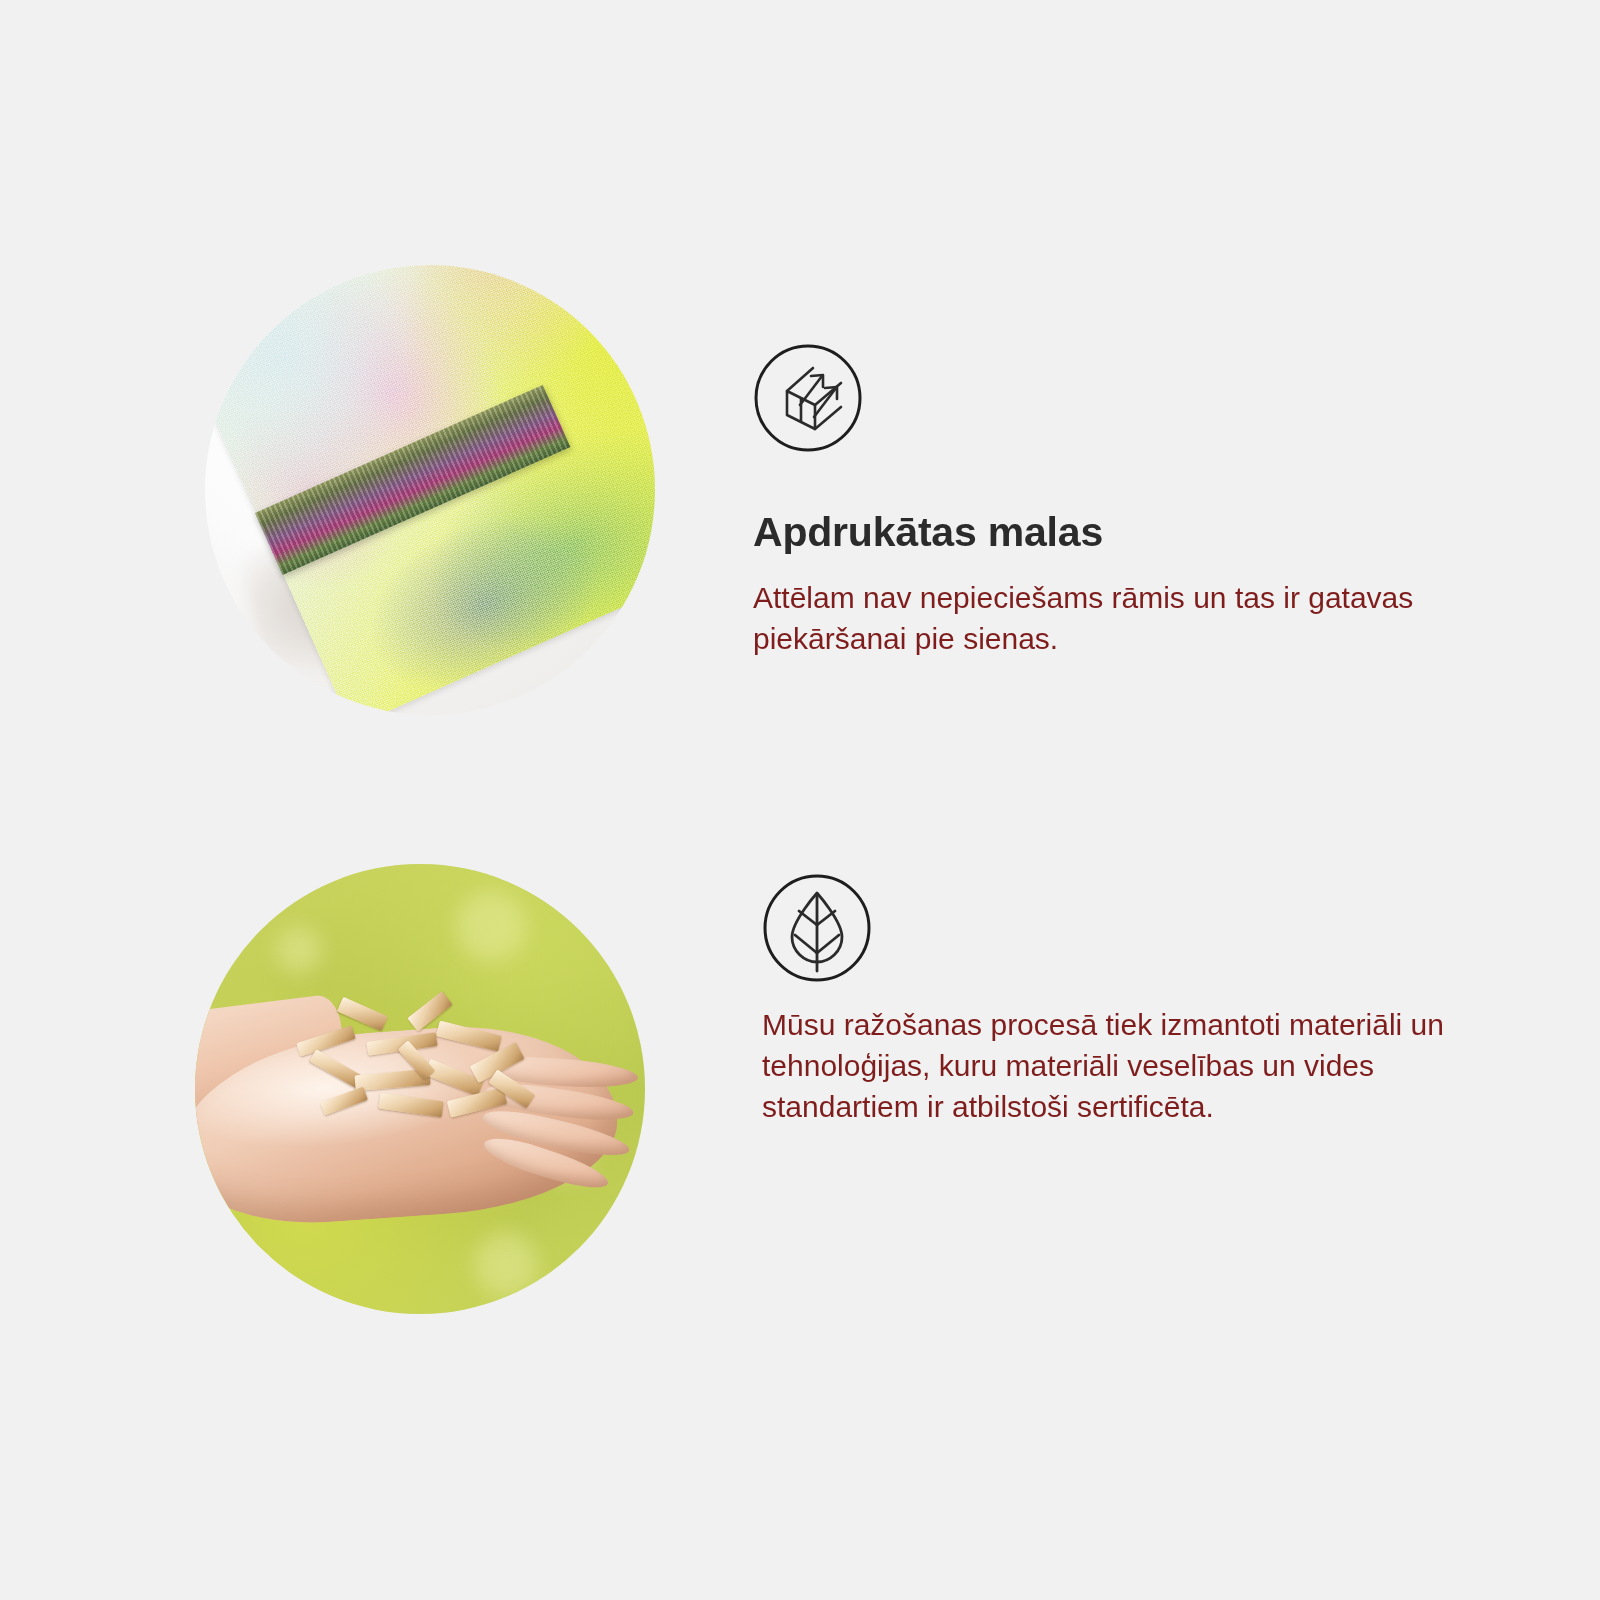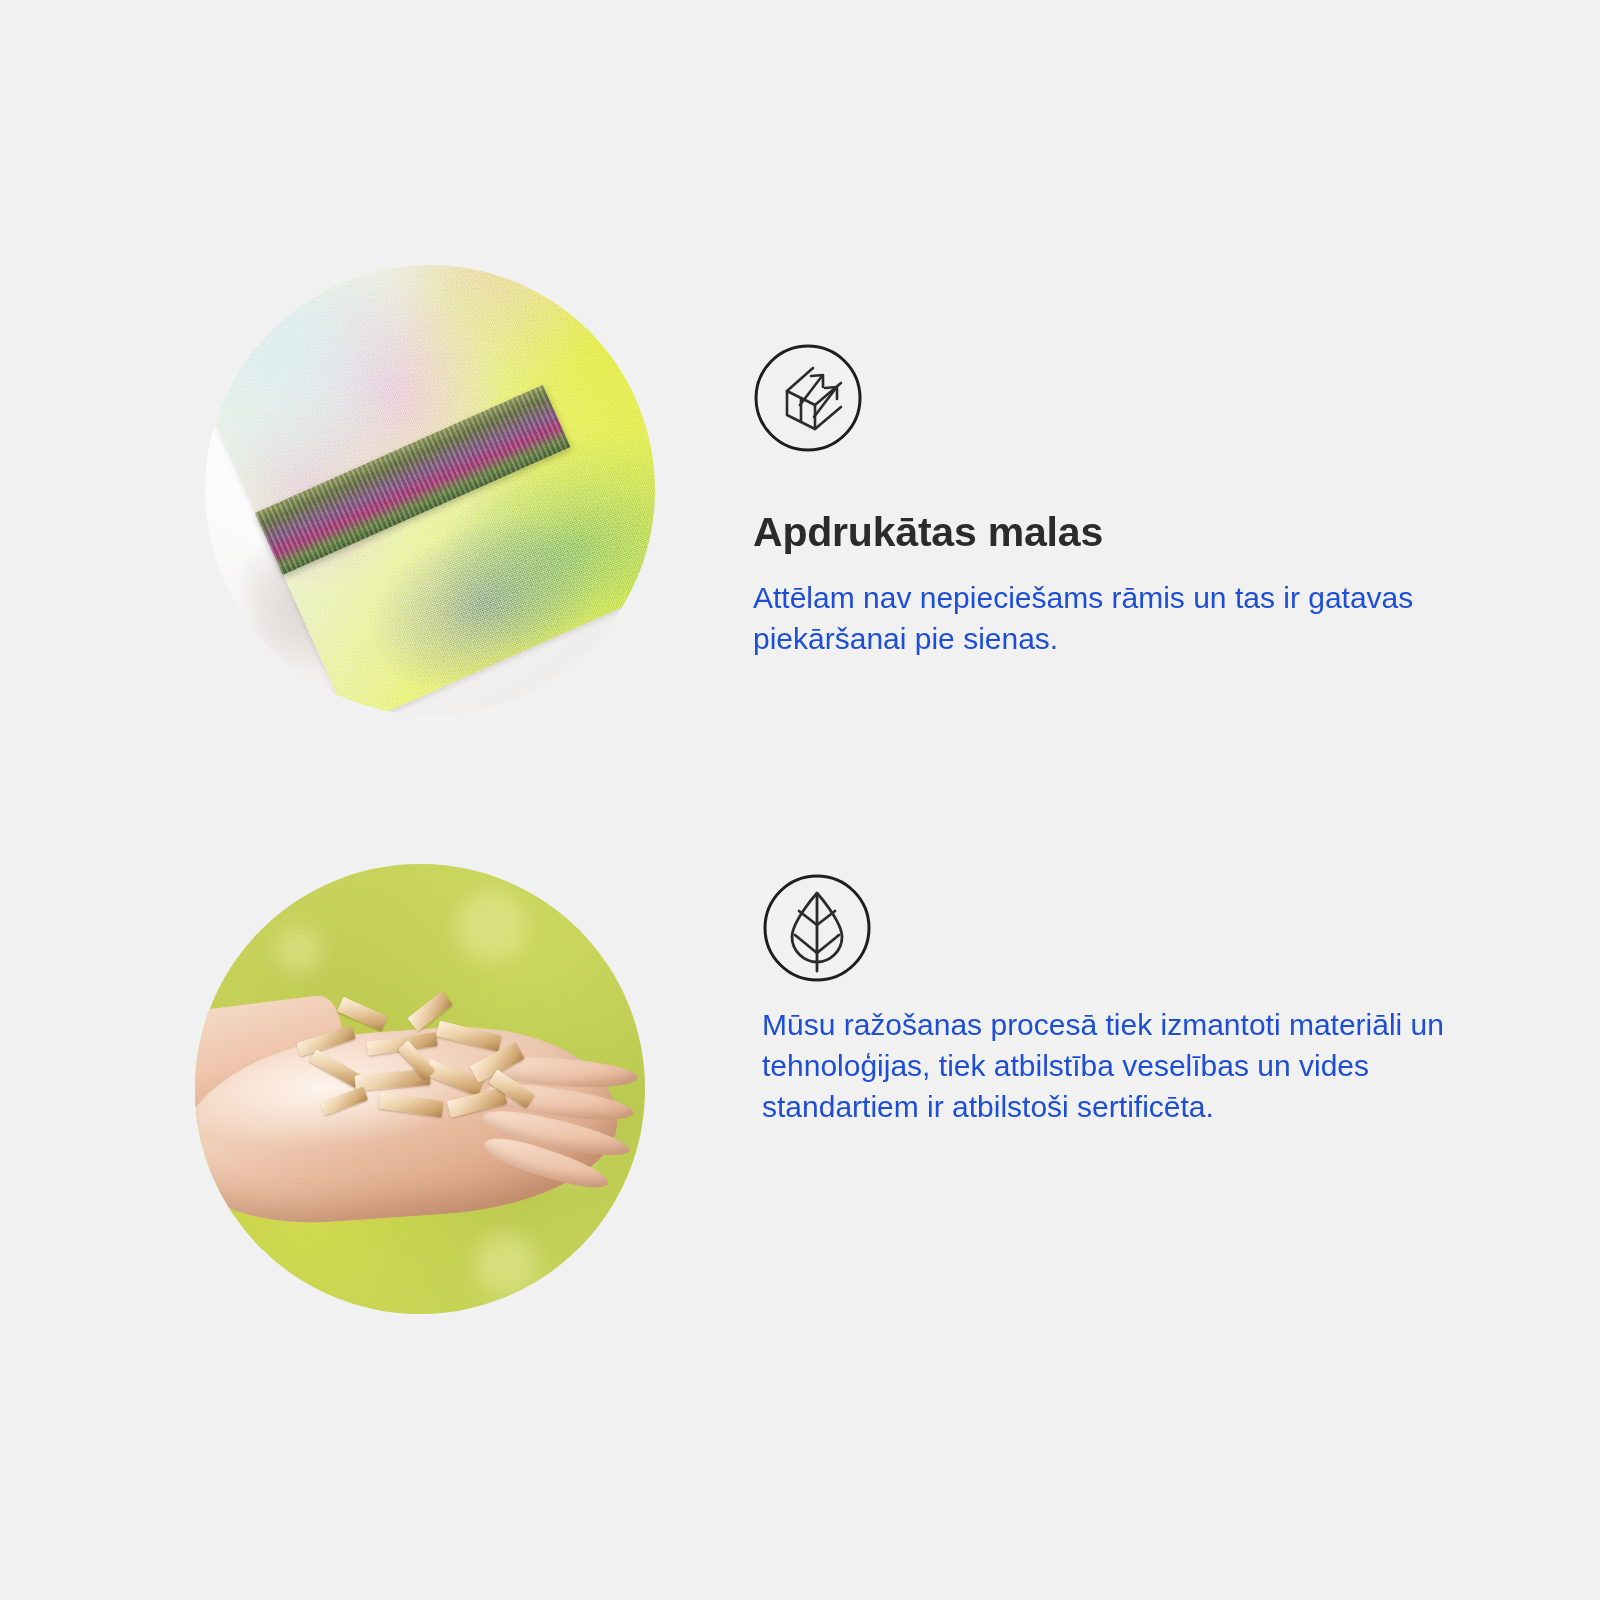--- a/index.html
+++ b/index.html
@@ -212,21 +212,21 @@
     font-size: 41px;
     font-weight: 700;
     color: #2b2b2b;
     letter-spacing: -0.2px;
     line-height: 1.14;
   }
   .feature-desc {
     margin: 0;
     font-size: 30px;
     font-weight: 400;
-    color: #1d4ed8;
+    color: #7f1d1d;
     line-height: 1.36;
     max-width: 700px;
   }
 </style>
 </head>
 <body>
 
 <div class="page">
 
   <section class="feature" style="left:205px; top:265px;">
@@ -310,16 +310,16 @@
       <circle cx="55" cy="55" r="52" fill="none" stroke="#1e1e1e" stroke-width="3"></circle>
       <path d="M55,20 C55,20 80,48 80,64 C80,78 68,89 55,89 C42,89 30,78 30,64 C30,48 55,20 55,20 Z" fill="none" stroke="#2b2b2b" stroke-width="2.8" stroke-linejoin="round"></path>
       <path d="M55,22 L55,98" fill="none" stroke="#2b2b2b" stroke-width="2.8" stroke-linecap="round"></path>
       <path d="M55,52 L37,38" fill="none" stroke="#2b2b2b" stroke-width="2.8" stroke-linecap="round"></path>
       <path d="M55,52 L73,38" fill="none" stroke="#2b2b2b" stroke-width="2.8" stroke-linecap="round"></path>
       <path d="M55,80 L33,62" fill="none" stroke="#2b2b2b" stroke-width="2.8" stroke-linecap="round"></path>
       <path d="M55,80 L77,62" fill="none" stroke="#2b2b2b" stroke-width="2.8" stroke-linecap="round"></path>
     </svg>
 
 
-    <p class="feature-desc" style="margin-top:22px;">Mūsu ražošanas procesā tiek izmantoti materiāli un tehnoloģijas, tiek atbilstība veselības un vides standartiem ir atbilstoši sertificēta.</p>
+    <p class="feature-desc" style="margin-top:22px;">Mūsu ražošanas procesā tiek izmantoti materiāli un tehnoloģijas, kuru materiāli veselības un vides standartiem ir atbilstoši sertificēta.</p>
   </div>
 
 </div>
 
 </body></html>

